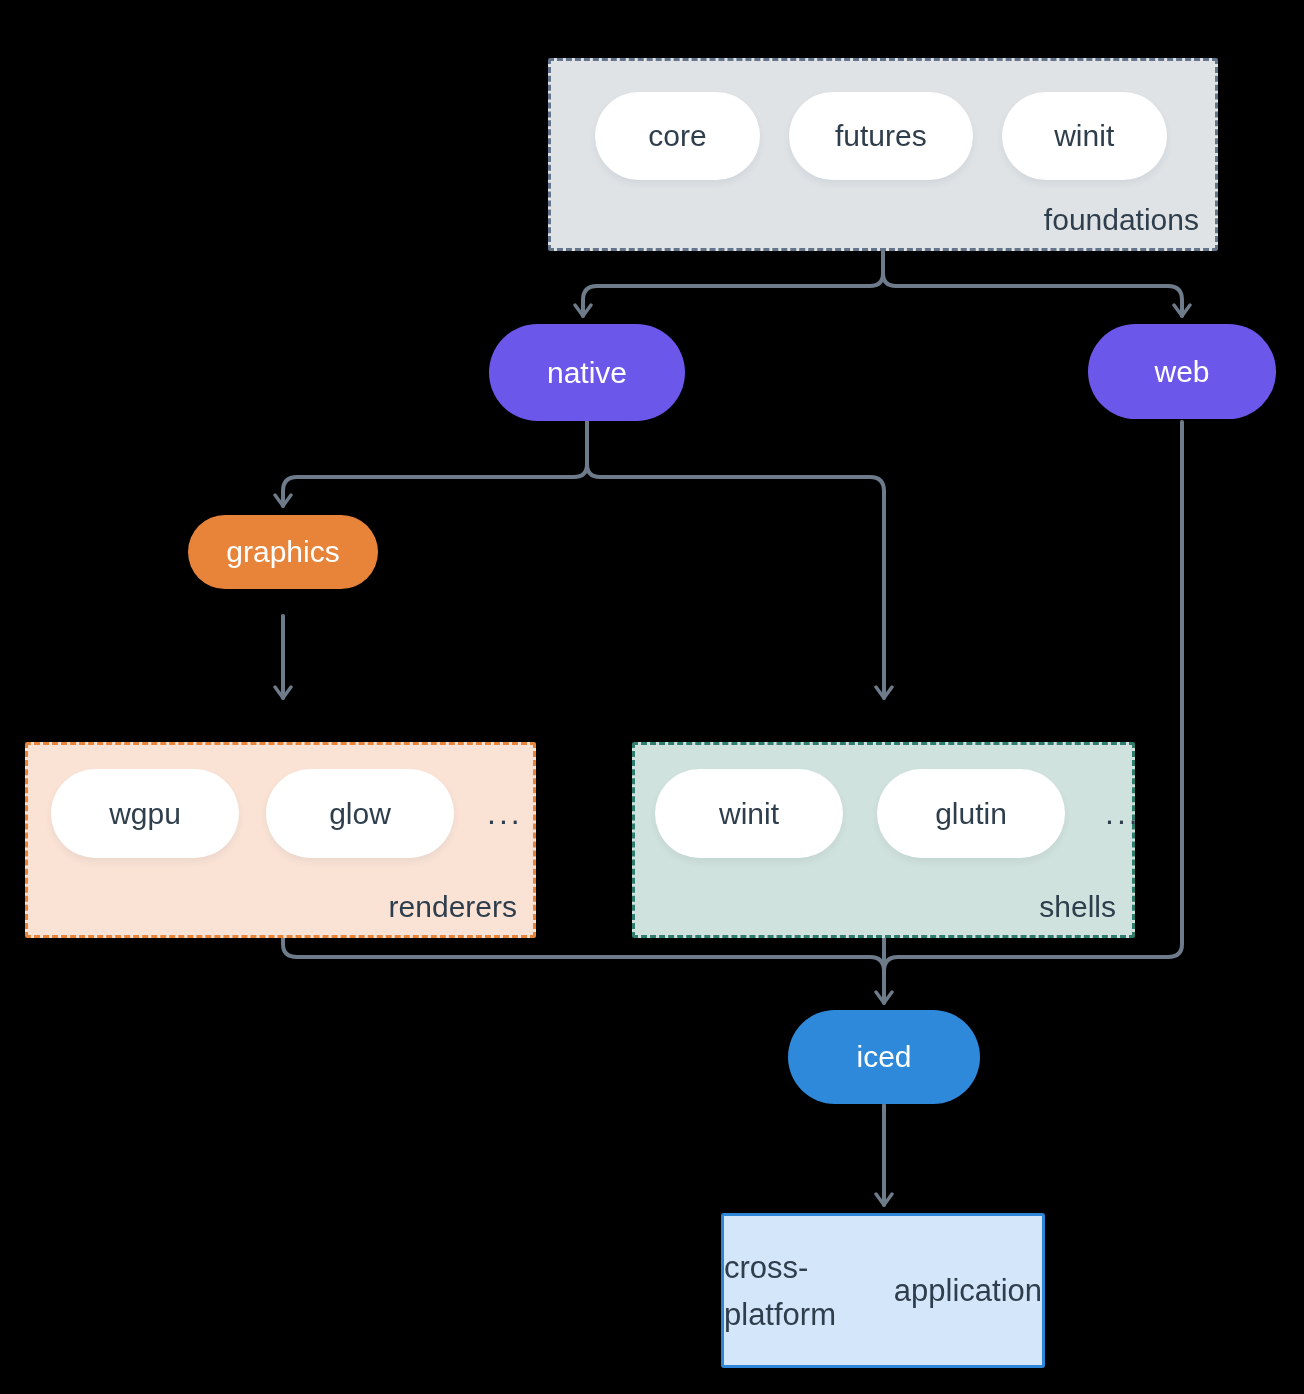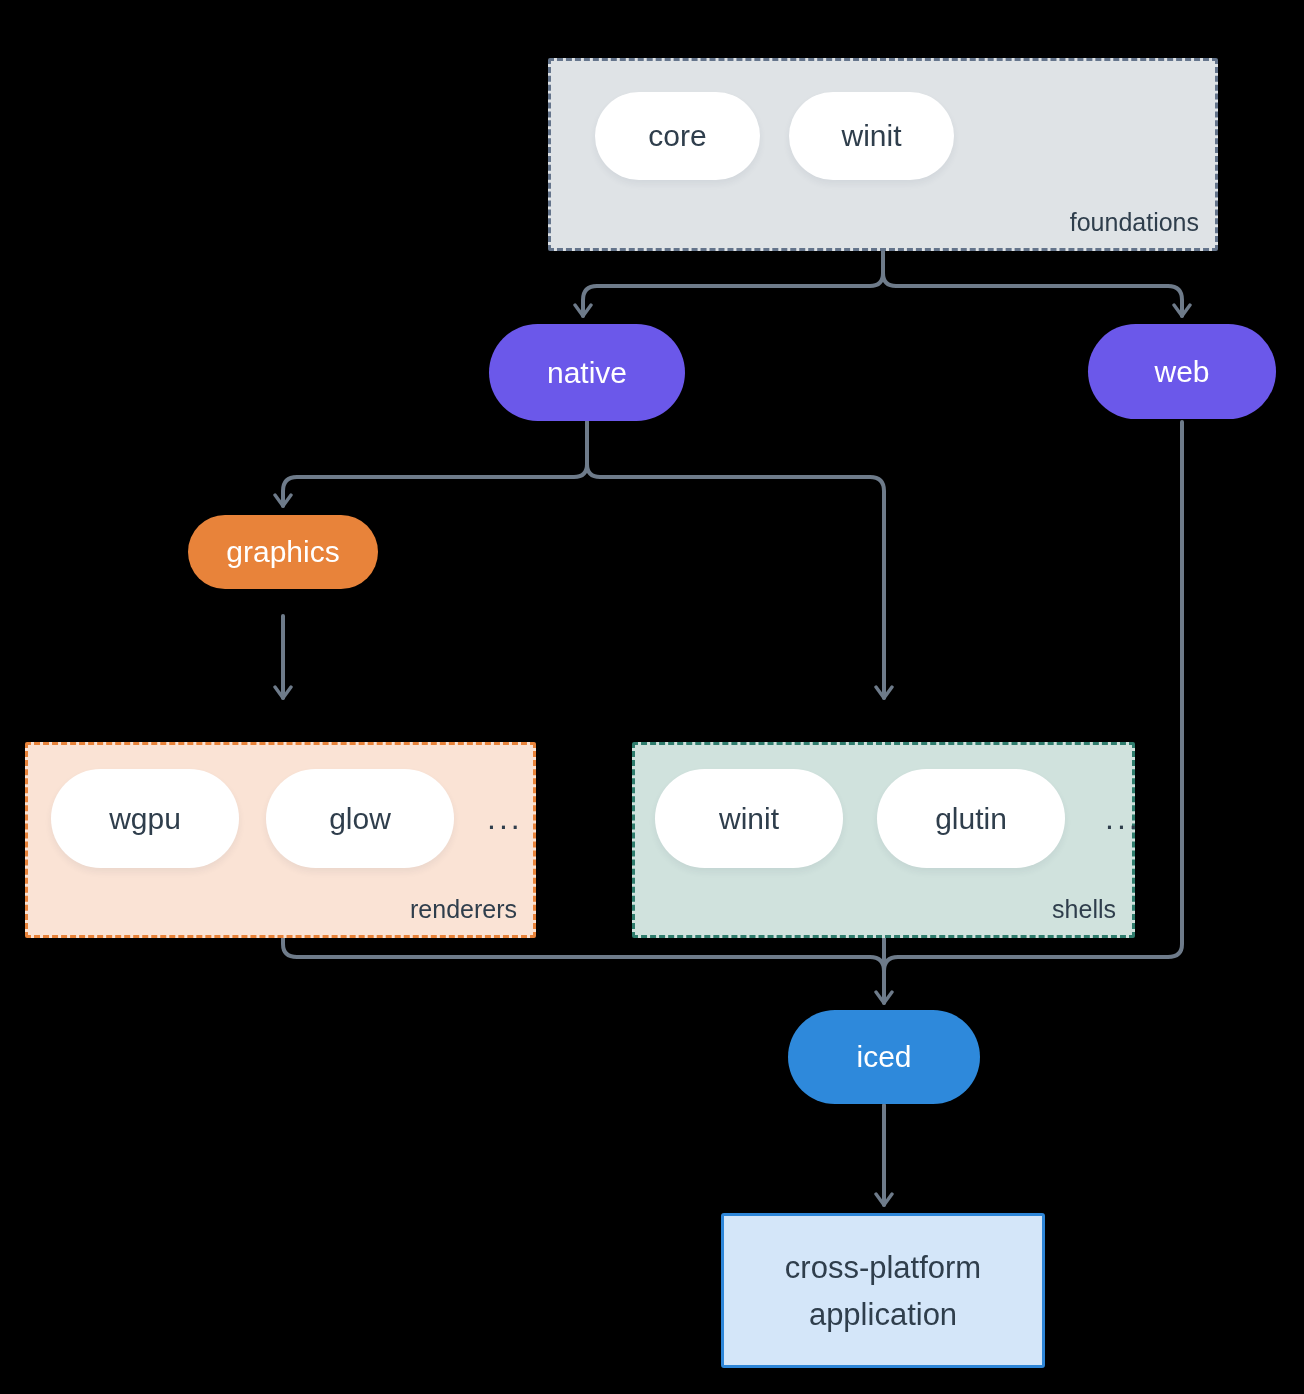--- a/index.html
+++ b/index.html
@@ -66,33 +66,33 @@
     display: flex;
     align-items: center;
     justify-content: center;
     background: #ffffff;
     border-radius: 50px;
     color: var(--text-dark, #2f3e4c);
     font-size: 30px;
     box-shadow: 0 4px 7px rgba(45, 62, 80, 0.07);
   }
   .foundations .pill-white { height: 88px; padding: 0 46px; min-width: 165px; }
-  .renderers .pill-white, .shells .pill-white { height: 99px; padding: 0 48px; min-width: 188px; }
+  .renderers .pill-white, .shells .pill-white { height: 89px; padding: 0 48px; min-width: 188px; }
   .ellipsis {
     color: var(--text-dark, #2f3e4c);
     font-size: 32px;
     letter-spacing: 3px;
     margin-left: 6px;
   }
   .corner-label {
     position: absolute;
     right: 16px;
     bottom: 11px;
     color: var(--text-dark, #2f3e4c);
-    font-size: 25px;
+    font-size: 30px;
   }
   .node-pill {
     position: absolute;
     display: flex;
     align-items: center;
     justify-content: center;
     border-radius: 52px;
     color: var(--text-light, #ffffff);
     font-size: 30px;
   }
@@ -100,21 +100,21 @@
   .node-pill.web     { left: 1088px; top: 324px; width: 188px; height: 95px; background: var(--purple, #6b58ea); }
   .node-pill.graphics{ left: 188px; top: 515px; width: 190px; height: 74px; background: var(--orange, #e8833a); }
   .node-pill.iced    { left: 788px; top: 1010px; width: 192px; height: 94px; background: var(--blue, #2e89db); }
   .app-box {
     position: absolute;
     left: 721px; top: 1213px; width: 324px; height: 155px;
     background: var(--app-fill, #d4e6f9);
     border: 3px solid var(--app-border, #2e86d8);
     border-radius: 3px;
     display: flex;
-    flex-direction: column;
+    flex-direction: row;
     align-items: center;
     justify-content: center;
     color: var(--text-dark, #2f3e4c);
     font-size: 31px;
     line-height: 47px;
   }
 </style>
 </head>
 <body>
 
@@ -133,20 +133,21 @@
     <path class="link" d="M 283 616 L 283 698" marker-end="url(#arrow)"></path>
     <path class="link" d="M 283 903 L 283 944 Q 283 957 297 957 L 870 957 Q 884 957 884 971"></path>
     <path class="link" d="M 1182 422 L 1182 944 Q 1182 957 1168 957 L 898 957 Q 884 957 884 971"></path>
     <path class="link" d="M 884 903 L 884 1003" marker-end="url(#arrow)"></path>
     <path class="link" d="M 884 1105 L 884 1205" marker-end="url(#arrow)"></path>
   </svg>
 
   <div class="group-box foundations">
     <div class="pill-row">
       <div class="pill-white">core</div>
+      <div class="pill-white">futures</div>
       <div class="pill-white">winit</div>
     </div>
     <div class="corner-label">foundations</div>
   </div>
 
   <div class="node-pill web">web</div>
 
   <div class="node-pill native">native</div>
 
   <div class="node-pill graphics">graphics</div>

